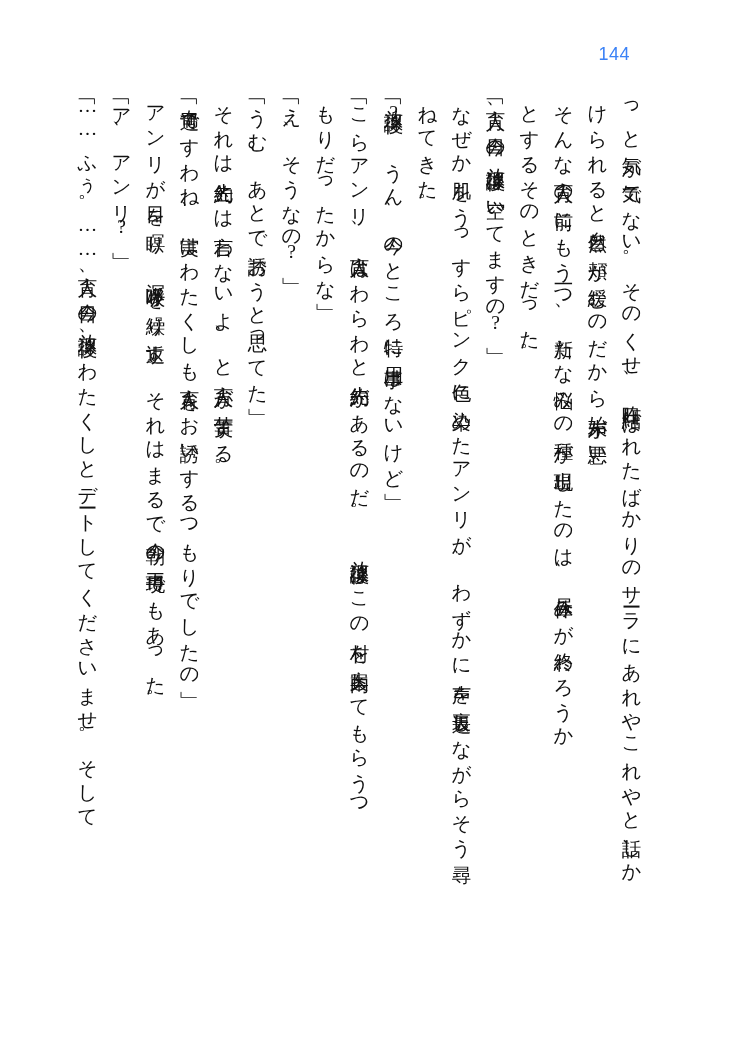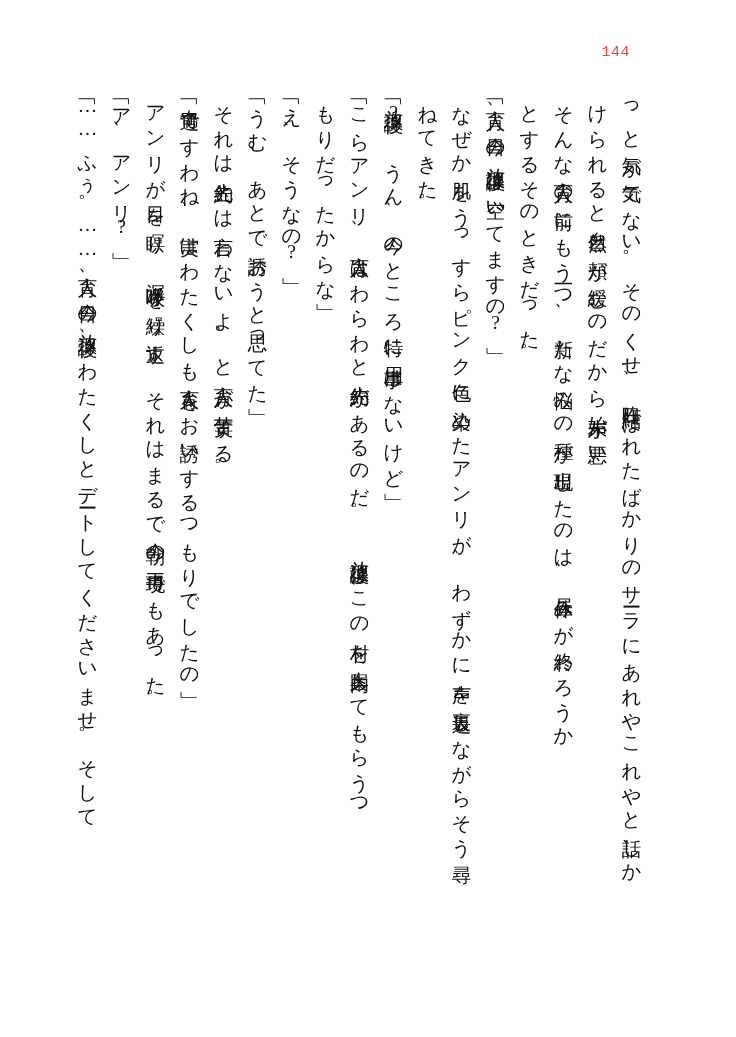--- a/index.html
+++ b/index.html
@@ -13,24 +13,24 @@
     height: 1037px;
     background: #ffffff;
     overflow: hidden;
     font-family: "Liberation Serif", "DejaVu Serif", serif;
     color: #121212;
   }
   .page-number {
     position: absolute;
     top: 44px;
     right: 106px;
-    font-size: 15px;
-    font-family: Liberation Mono, monospace;
+    font-size: 18px;
+    font-family: Liberation Sans, sans-serif;
     letter-spacing: 0.5px;
-    color: #ef4444;
+    color: #3b82f6;
   }
   .body-text {
     position: absolute;
     top: 92px;
     right: 88px;
     left: 88px;
     bottom: 70px;
     display: flex;
     flex-direction: row-reverse;
     align-items: flex-start;

